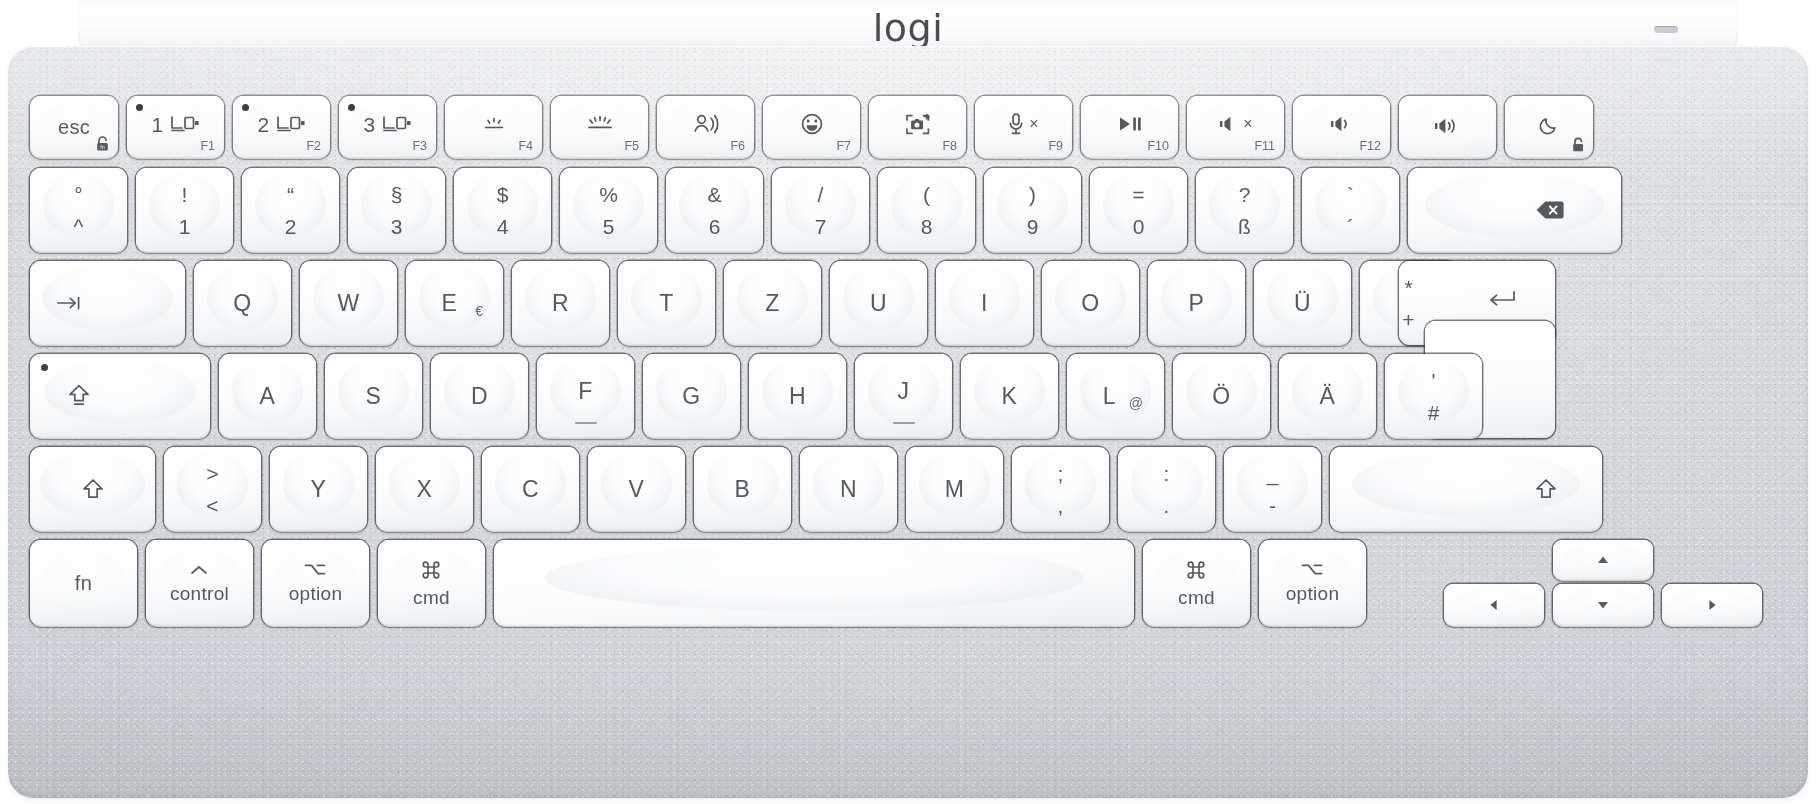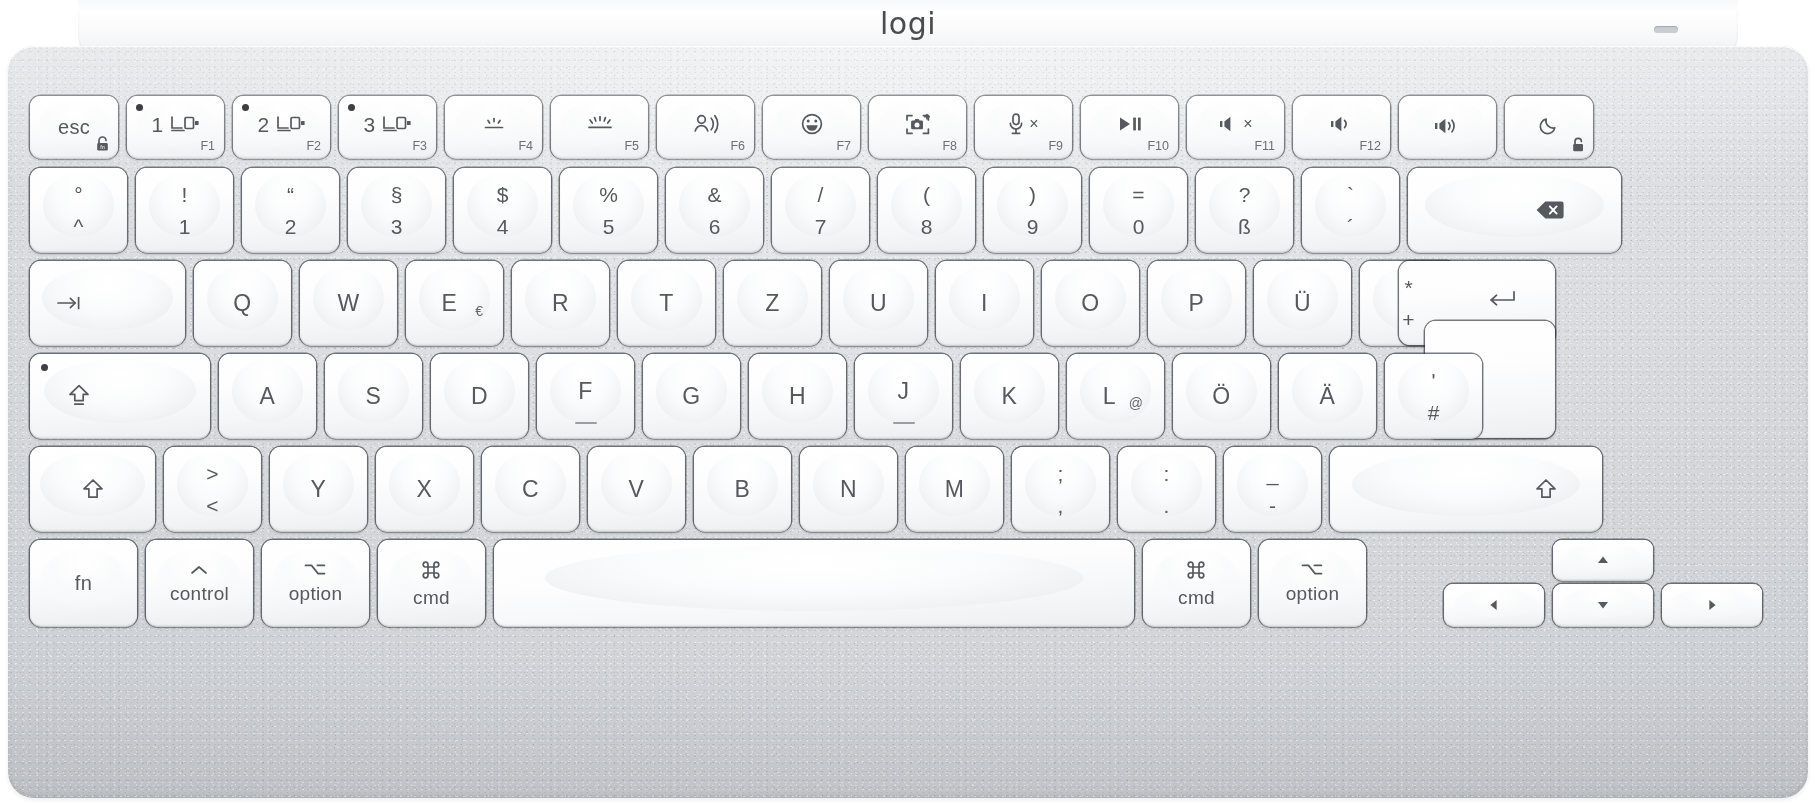--- a/index.html
+++ b/index.html
@@ -19,21 +19,21 @@
     border-radius:0 0 26px 26px;
     box-shadow:inset 0 -2px 3px rgba(0,0,0,.06);
   }
   #rear-lip:before{
     content:"";position:absolute;left:0;top:0;width:100%;height:14px;
     background:linear-gradient(180deg,#f7f8f9,#ffffff);
     border-radius:0 0 6px 6px;
   }
   #logi-wordmark{
     position:absolute;left:50%;top:6px;transform:translateX(-50%);
-    font-size:30px;letter-spacing:.5px;color:#4a4c4f;
+    font-size:38px;letter-spacing:.5px;color:#4a4c4f;
     font-family:"DejaVu Sans","Liberation Sans",sans-serif;
     font-weight:400;
   }
   #rear-port{
     position:absolute;right:60px;top:26px;width:24px;height:7px;
     border-radius:4px;background:#c9ccd0;
     box-shadow:inset 0 1px 1px rgba(0,0,0,.18);
   }
 
   

